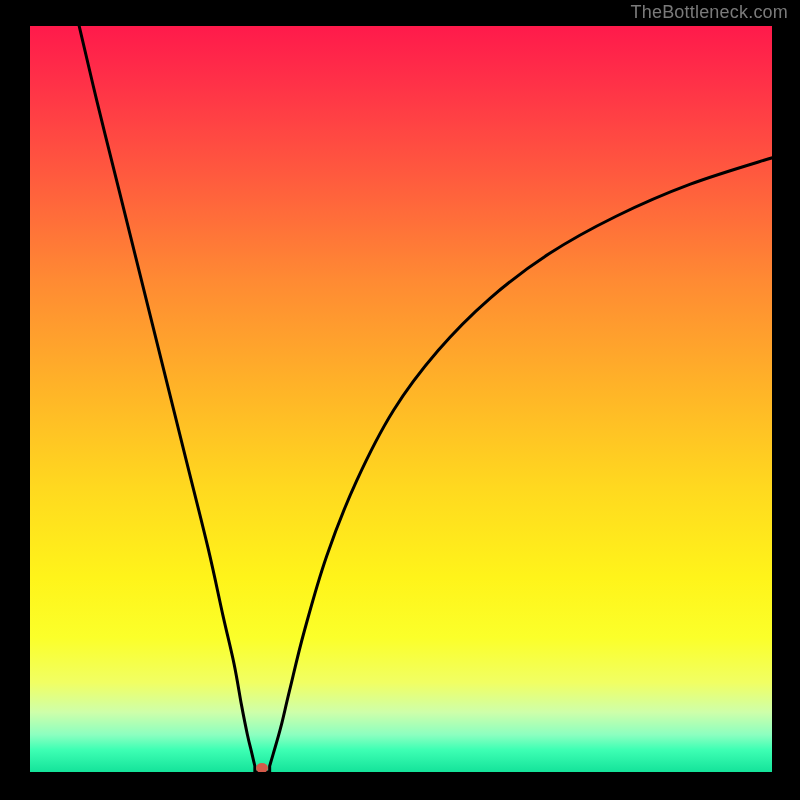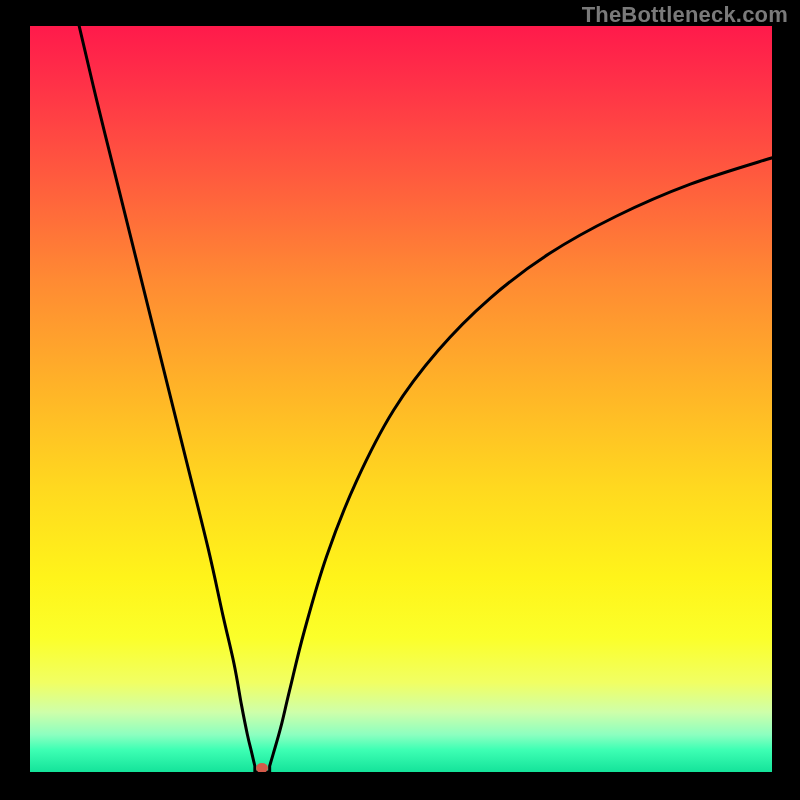--- a/index.html
+++ b/index.html
@@ -15,22 +15,22 @@
     position: relative;
     width: 800px;
     height: 800px;
     background: #000;
   }
   .watermark {
     position: absolute;
     top: 2px;
     right: 12px;
     color: #7a7a7a;
-    font-size: 22px;
-    font-weight: 700;
+    font-size: 18px;
+    font-weight: 400;
     letter-spacing: 0.2px;
     z-index: 5;
   }
   .plot-area {
     position: absolute;
     left: 30px;
     top: 26px;
     width: 742px;
     height: 746px;
     overflow: hidden;

